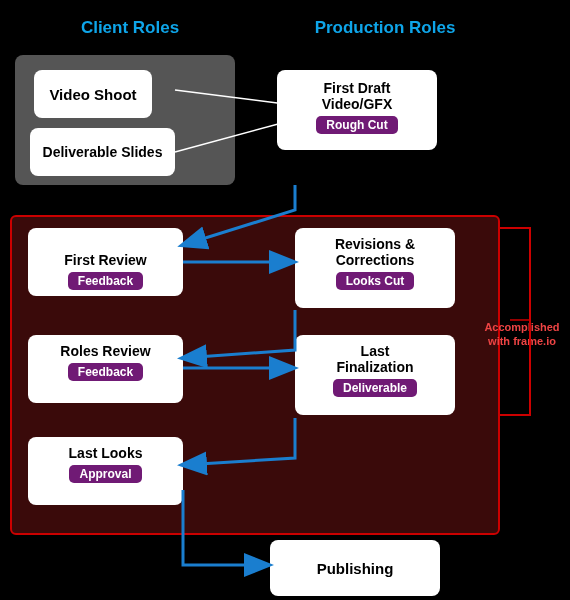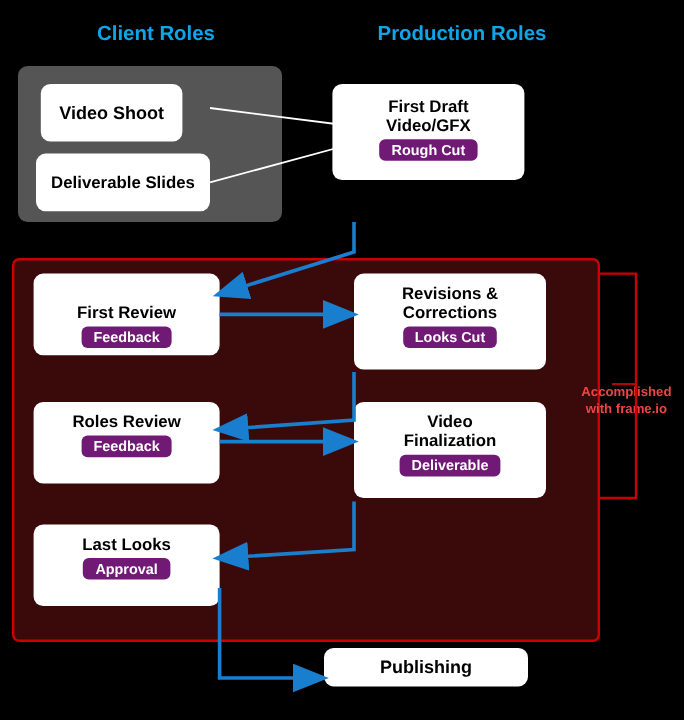--- a/index.html
+++ b/index.html
@@ -138,31 +138,31 @@
 Corrections</span>
     <span class="badge">Looks Cut</span>
   </div>
 
   <div class="card" style="top:335px; left:28px; width:155px; height:68px; font-size:14px; justify-content:flex-start; padding-top:8px;">
     <span>Roles Review</span>
     <span class="badge">Feedback</span>
   </div>
 
   <div class="card" style="top:335px; left:295px; width:160px; height:80px; font-size:14px; justify-content:flex-start; padding-top:8px;">
-    <span style="white-space:pre-line; text-align:center;">Video
+    <span style="white-space:pre-line; text-align:center;">Last
 Finalization</span>
     <span class="badge">Deliverable</span>
   </div>
 
   <div class="card" style="top:437px; left:28px; width:155px; height:68px; font-size:14px; justify-content:flex-start; padding-top:8px;">
     <span>Last Looks</span>
     <span class="badge">Approval</span>
   </div>
 
-  <div class="card" style="top:540px; left:270px; width:170px; height:32px; font-size:15px;">
+  <div class="card" style="top:540px; left:270px; width:170px; height:56px; font-size:15px;">
     <span>Publishing</span>
   </div>
 
   <div class="frameio-label">
     <span style="white-space:pre-line;">Accomplished
 with frame.io</span>
   </div>
 
   <svg class="arrows-svg" xmlns="http://www.w3.org/2000/svg">
     <defs>

